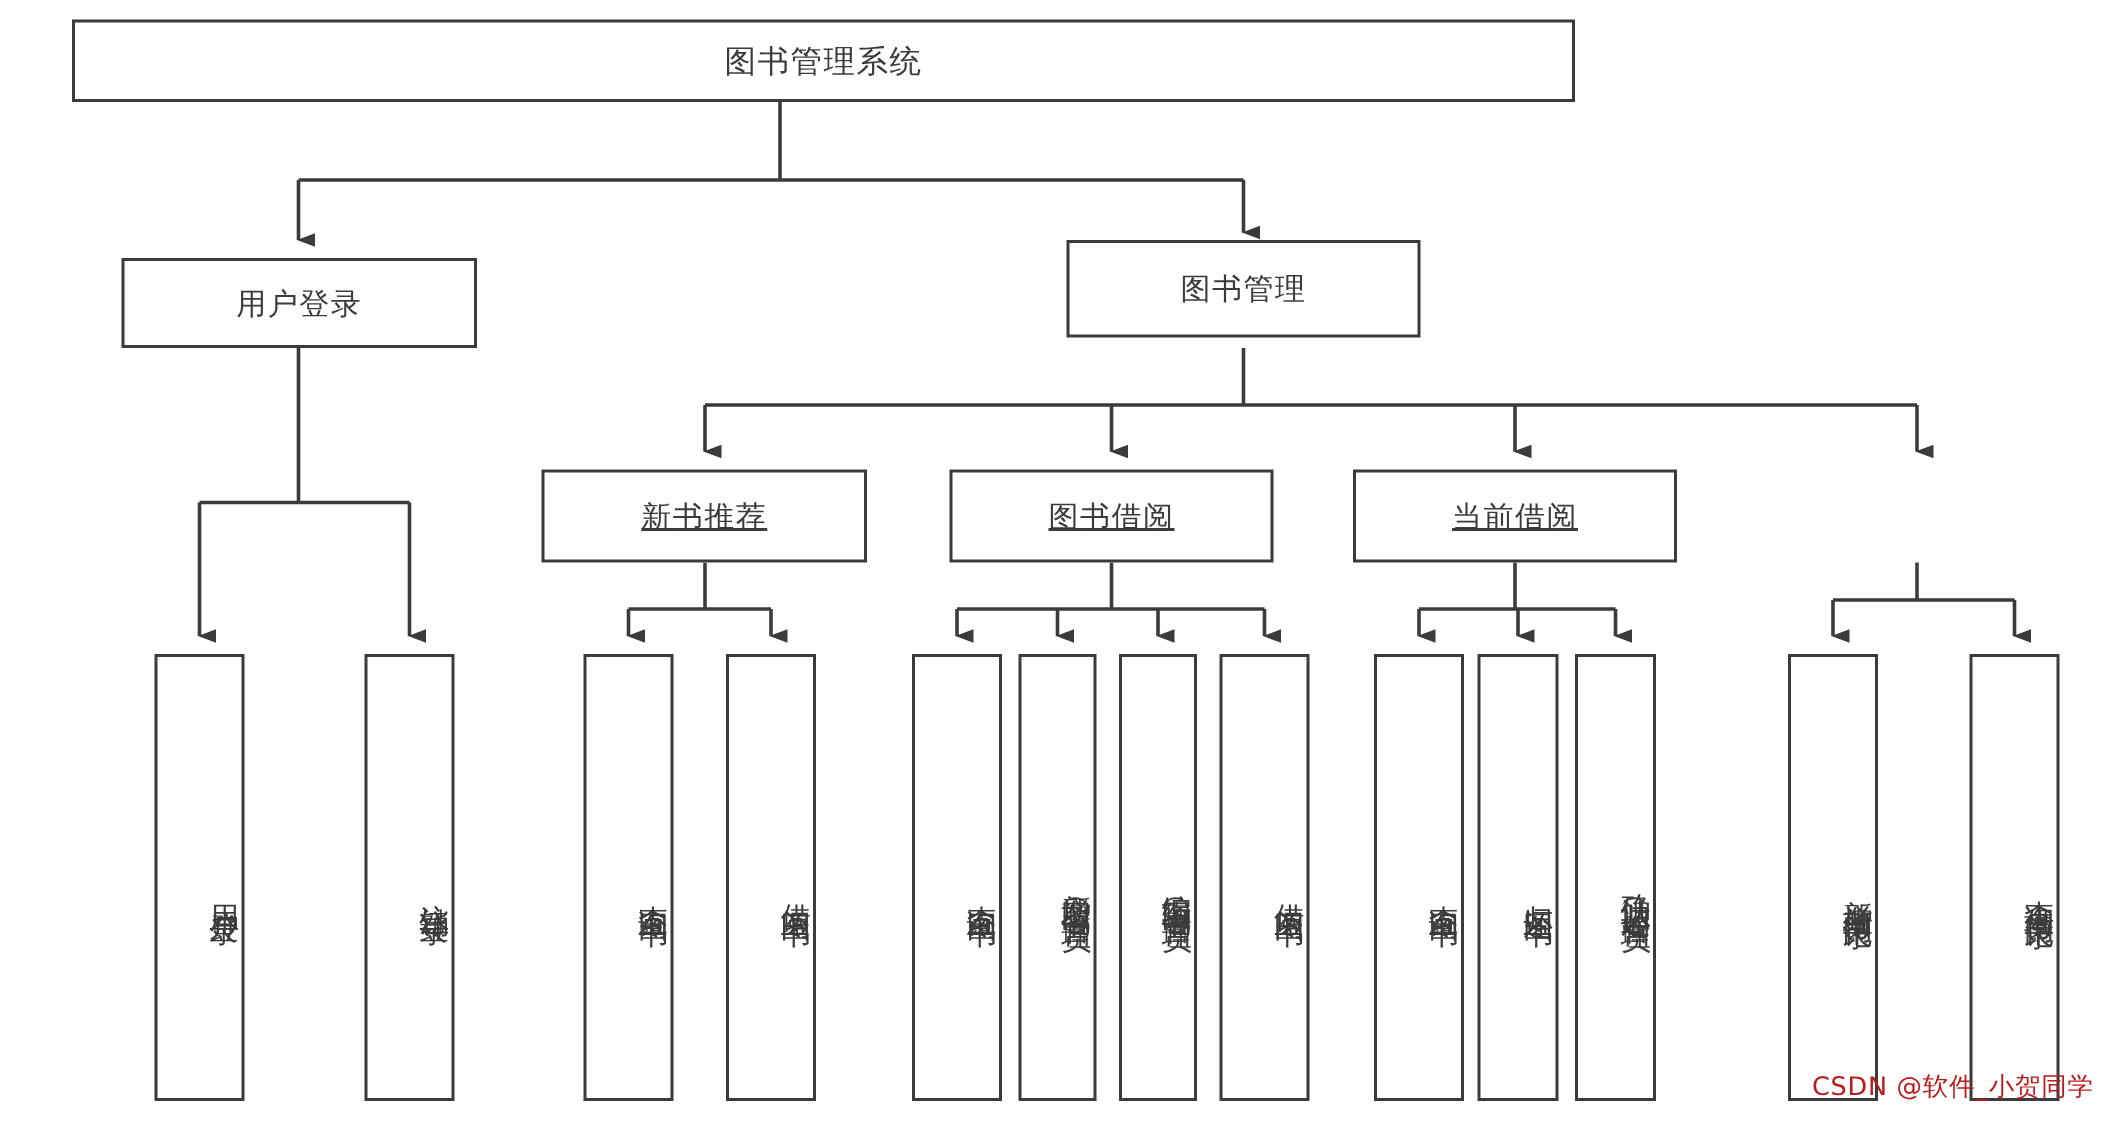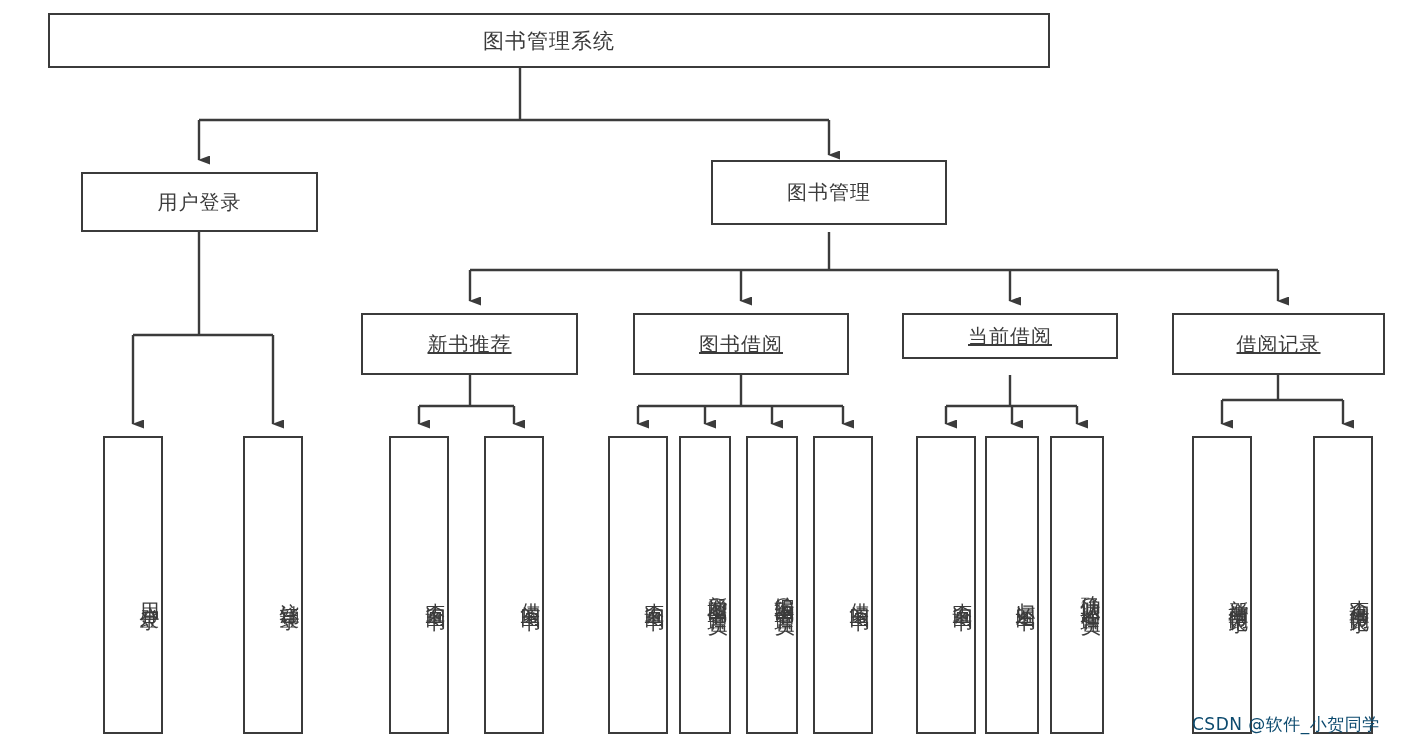--- a/index.html
+++ b/index.html
@@ -13,22 +13,22 @@
         border:2px solid #3b3b3b;display:flex;align-items:center;
         justify-content:center;color:#3b3b3b;}
   .node.level0{font-size:21px;letter-spacing:1px;}
   .node.level1{font-size:20px;letter-spacing:1px;}
   .node.level2{font-size:20px;letter-spacing:1px;text-decoration:underline;}
   .node.leaf{writing-mode:vertical-rl;text-orientation:upright;
              font-size:20px;letter-spacing:3px;line-height:1.15;
              padding-top:16px;align-items:flex-start;justify-content:center;}
   .node.leaf .vtext{writing-mode:vertical-rl;text-orientation:upright;
              display:block;white-space:normal;}
-  .watermark{position:absolute;color:#0c4a6e;font-size:17px;
-             letter-spacing:0.5px;white-space:nowrap;}
+  .watermark{position:absolute;color:#b91c1c;font-size:17px;
+             letter-spacing:0.5px;white-space:nowrap;padding-left:16px;}
 </style>
 </head>
 <body>
 
 <div id="diagram-root">
 
   <svg id="wires" viewBox="0 0 1405 747" xmlns="http://www.w3.org/2000/svg">
     <defs>
       <marker id="arrowhead" markerWidth="10" markerHeight="12" refX="4.5" refY="11" orient="auto" markerUnits="userSpaceOnUse">
         <polygon points="0,0 9,0 4.5,12" fill="#3b3b3b"></polygon>
@@ -88,25 +88,22 @@
   <div class="node level1" style="left:711px;top:160px;width:236px;height:65px;">
     <span>图书管理</span>
   </div>
 
   <div class="node level2" style="left:361px;top:313px;width:217px;height:62px;">
     <span>新书推荐</span>
   </div>
   <div class="node level2" style="left:633px;top:313px;width:216px;height:62px;">
     <span>图书借阅</span>
   </div>
-  <div class="node level2" style="left:902px;top:313px;width:216px;height:46px;">
+  <div class="node level2" style="left:902px;top:313px;width:216px;height:62px;">
     <span>当前借阅</span>
-  </div>
-  <div class="node level2" style="left:1172px;top:313px;width:213px;height:62px;">
-    <span>借阅记录</span>
   </div>
 
   <div class="node leaf" style="left:103px;top:436px;width:60px;height:298px;">
     <span class="vtext">用户登录</span>
   </div>
   <div class="node leaf" style="left:243px;top:436px;width:60px;height:298px;">
     <span class="vtext">注销登录</span>
   </div>
   <div class="node leaf" style="left:389px;top:436px;width:60px;height:298px;">
     <span class="vtext">查询图书</span>

